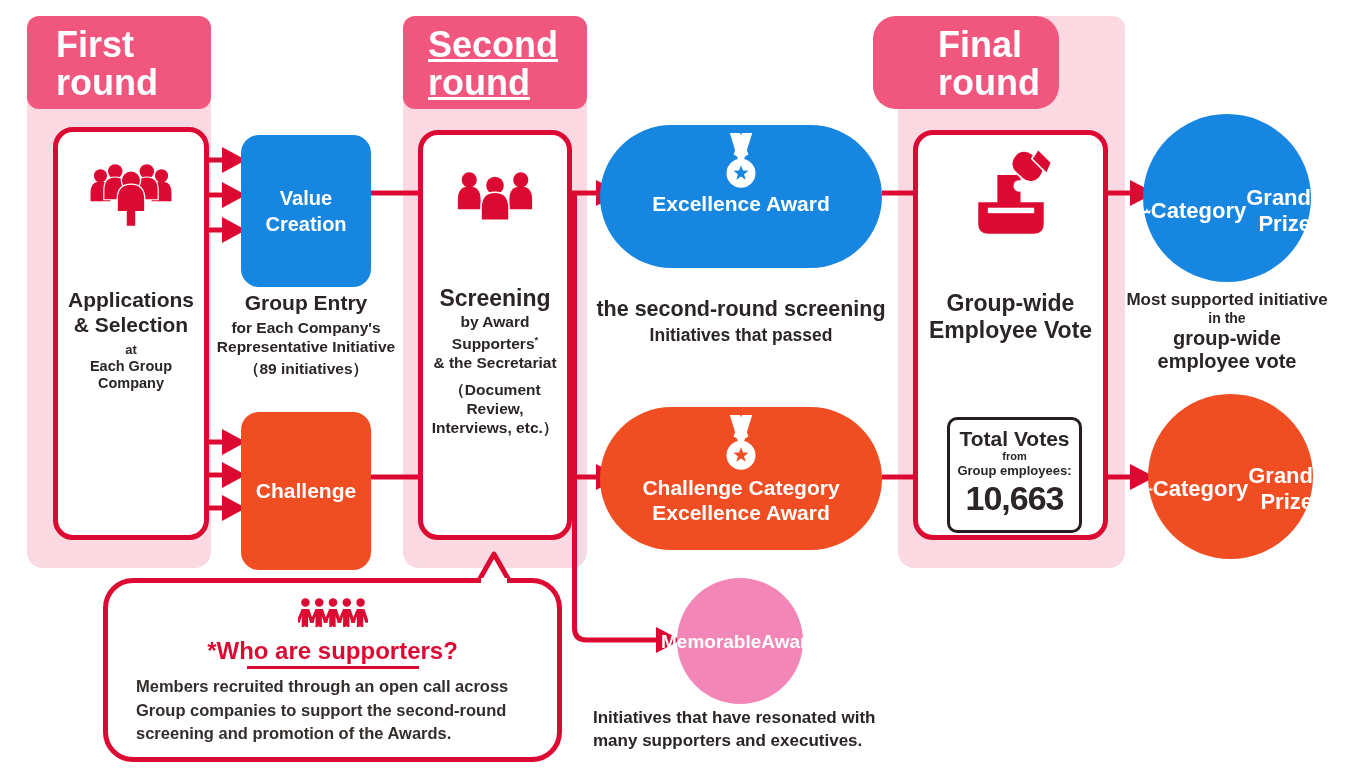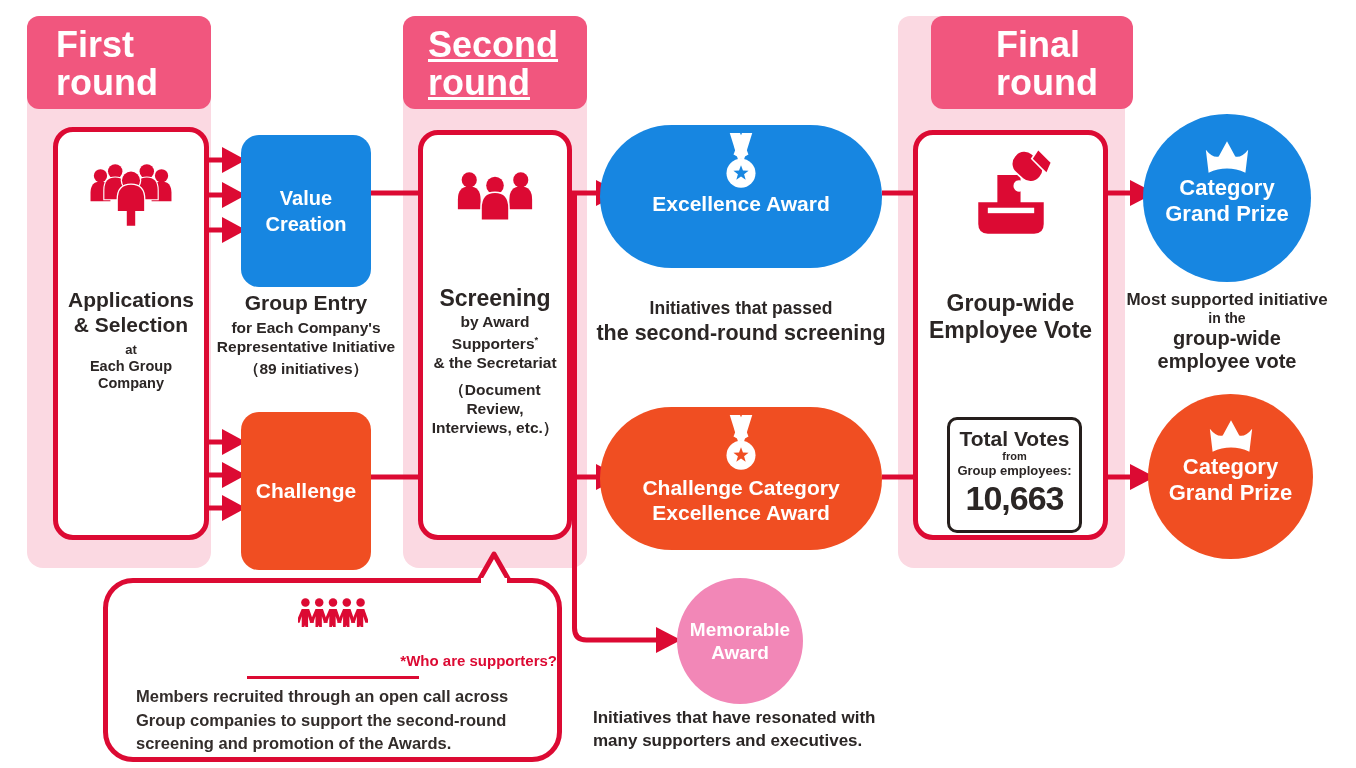--- a/index.html
+++ b/index.html
@@ -18,42 +18,42 @@
   
   .cat{position:absolute;border-radius:18px;color:#fff;display:flex;flex-direction:column;
        align-items:center;justify-content:center;text-align:center;z-index:2;}
   .blue{background:#1786E1;}
   .orange{background:#F04E22;}
   
   .pill{position:absolute;width:282px;height:143px;border-radius:72px;color:#fff;display:flex;
         flex-direction:column;align-items:center;padding-top:8px;box-sizing:border-box;text-align:center;z-index:2;}
   .pill .ptxt{font-size:21px;line-height:25px;margin-top:2px;}
   
-  .circle{position:absolute;border-radius:50%;color:#fff;display:flex;flex-direction:column;
-          align-items:center;text-align:center;z-index:2;}
+  .circle{position:absolute;border-radius:50%;color:#fff;display:flex;flex-direction:row;
+          align-items:center;text-align:right;z-index:2;}
   .memorable{background:#F287B7;justify-content:center;}
   
   .note{position:absolute;text-align:center;z-index:2;color:#2B2625;}
   .t21{font-size:21px;line-height:25px;}
   .t23{font-size:23px;line-height:27px;}
   .t13{font-size:13px;line-height:16px;margin-top:5px;}
   .t14{font-size:14.5px;line-height:17px;}
   .t15{font-size:15.5px;line-height:19px;}
   .gap8{height:8px;}
   
   .votesbox{position:absolute;left:29px;top:282px;width:135px;height:116px;border:3px solid #251E1C;
             border-radius:10px;box-sizing:border-box;text-align:center;padding-top:7px;background:#fff;}
   .votesbox .vt{font-size:21px;line-height:23px;}
   .votesbox .vf{font-size:11px;line-height:13px;font-weight:bold;}
   .votesbox .vs{font-size:13px;line-height:15px;}
   .votesbox .vv{font-size:34px;line-height:40px;letter-spacing:-1px;}
   
   .bubble{position:absolute;left:103px;top:578px;width:459px;height:184px;background:#fff;
           border:5px solid #DC0A33;border-radius:30px;box-sizing:border-box;text-align:center;z-index:2;padding-top:12px;}
-  .bubble .btitle{color:#DC0A33;font-size:15px;line-height:24px;margin-top:18px;text-align:right;}
+  .bubble .btitle{color:#DC0A33;font-size:24px;line-height:24px;margin-top:8px;}
   .bubble .bunder{width:172px;height:3px;background:#DC0A33;margin:3px auto 6px auto;}
   .bubble .bpara{font-size:16.5px;line-height:23.5px;text-align:left;padding-left:28px;color:#332D2B;}
   .btail{position:absolute;left:477px;top:551px;z-index:3;}
   sup{font-size:60%;}
 </style>
 </head>
 <body>
 
 <div id="canvas">
 
@@ -108,21 +108,21 @@
   </svg>
 
   <div class="rhead" style="left:27px;width:184px;padding-left:29px;">
     <div>First</div>
     <div>round</div>
   </div>
   <div class="rhead" style="left:403px;width:184px;padding-left:25px;text-decoration:underline;">
     <div>Second</div>
     <div>round</div>
   </div>
-  <div class="rhead" style="left:931px;width:202px;padding-left:65px;">
+  <div class="rhead" style="left:873px;width:186px;padding-left:65px;border-radius:23px;">
     <div>Final</div>
     <div>round</div>
   </div>
 
   <div class="card" style="left:41px;top:127px;width:156px;height:413px;margin-left:12px;">
     <div class="iconwrap" style="top:18px;">
       <svg width="92" height="80" viewBox="0 0 84 76" fill="#DC0A33">
         <use href="#g-person" transform="translate(13,38) scale(0.9)"></use>
         <use href="#g-person" transform="translate(71,38) scale(0.9)"></use>
         <g stroke="#fff" stroke-width="2.2" paint-order="stroke">
@@ -197,22 +197,22 @@
         <path d="M38 0 h-11 l-9 23 11 6 z"></path>
         <circle cx="26" cy="43" r="15.5"></circle>
       </g>
       <path fill="#F04E22" d="M26 34.5 L28.1 40.2 L34.1 40.4 L29.3 44.1 L31 49.9 L26 46.5 L21 49.9 L22.7 44.1 L17.9 40.4 L23.9 40.2 Z"></path>
     </svg>
     <div class="ptxt">Challenge Category</div>
     <div class="ptxt" style="margin-top:0;">Excellence Award</div>
   </div>
 
   <div class="note" style="left:591px;top:296px;width:300px;">
+    <div style="font-size:21.5px;line-height:27px;">the second-round screening</div>
     <div style="font-size:17.5px;line-height:24px;">Initiatives that passed</div>
-    <div style="font-size:21.5px;line-height:27px;">the second-round screening</div>
   </div>
 
   <div class="card" style="left:913px;top:130px;width:195px;height:410px;">
     <div class="iconwrap" style="top:10px;">
       <svg width="88" height="90" viewBox="0 0 64 66" fill="#DC0A33">
         <rect x="22" y="22" width="17" height="26"></rect>
         <g stroke="#fff" stroke-width="2.4" paint-order="stroke">
           <rect x="33" y="7" width="23" height="17" rx="8" transform="rotate(42 44 15)"></rect>
           <path d="M52 4 l9 9 -3 7 -10 -10 z"></path>
         </g>

